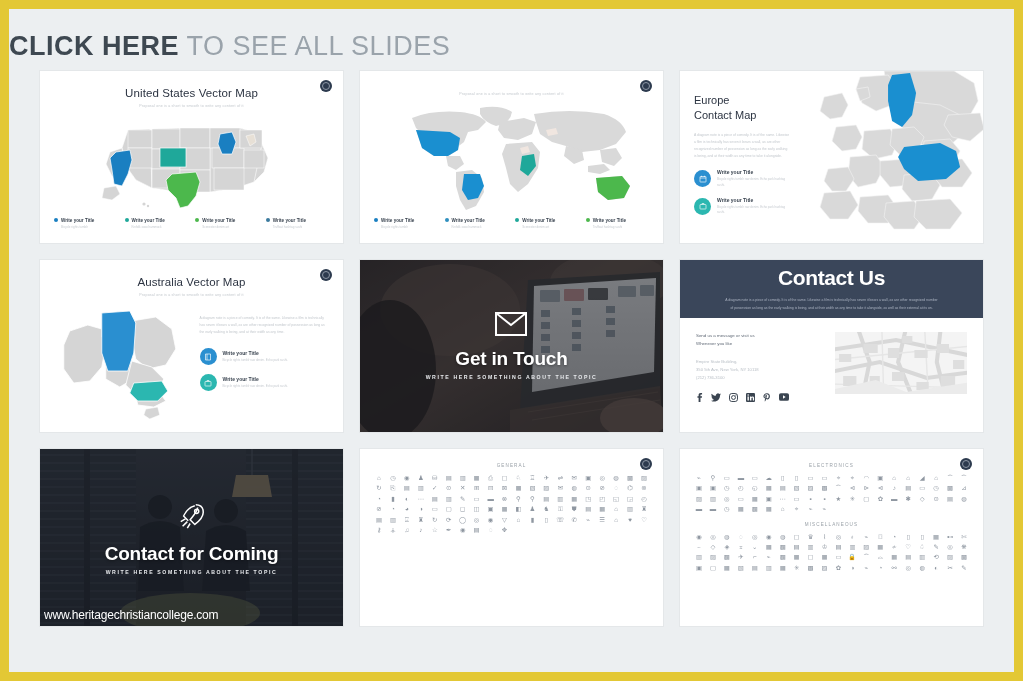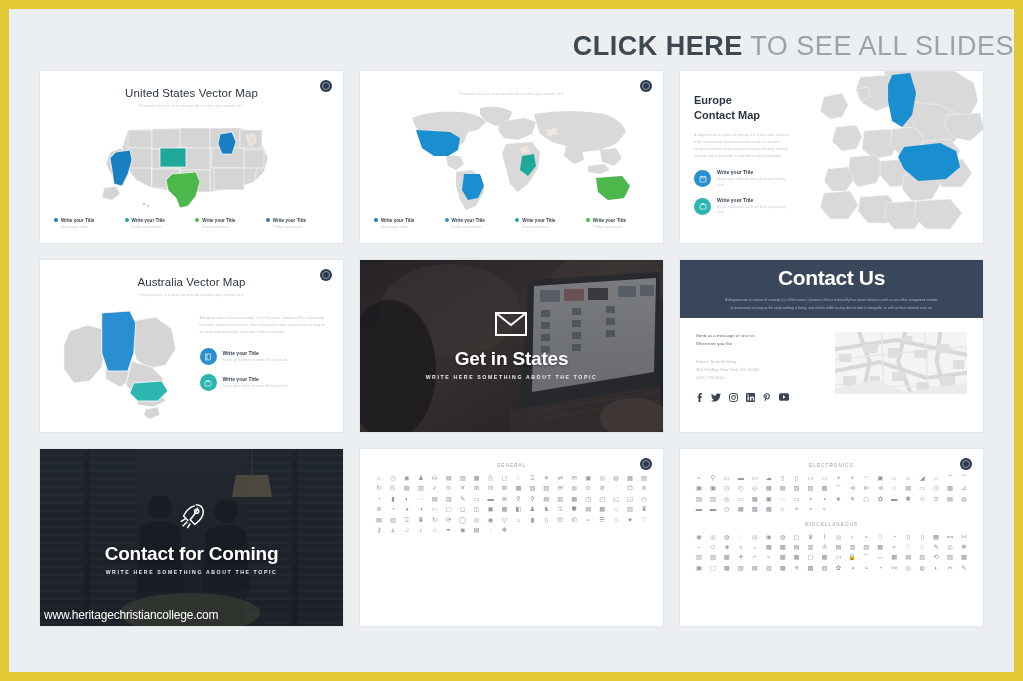--- a/index.html
+++ b/index.html
@@ -9,21 +9,21 @@
     font-family: "Liberation Sans", sans-serif;
   }
   body {
     background: #eceff1;
     border: 9px solid #e3c835;
     position: relative;
   }
 
   
   .page-header {
-    text-align: right;
+    text-align: left;
     padding-top: 22px;
     padding-bottom: 6px;
   }
   .page-header h1 {
     font-size: 27px;
     font-weight: 400;
     letter-spacing: 0.5px;
     color: #9aa3ab;
   }
   .page-header h1 .bold {
@@ -90,21 +90,21 @@
   .legend-top { display: flex; align-items: center; gap: 3px; }
   .legend-dot { width: 4px; height: 4px; border-radius: 50%; flex: none; }
   .legend-title { font-size: 4.6px; font-weight: 700; color: #3a4450; }
   .legend-desc {
     font-size: 3px; color: #c6cbd0;
     margin-top: 2px; margin-left: 7px; line-height: 1.5;
   }
 
   
   .side-title {
-    font-size: 11px; font-weight: 700; color: #2c3442;
+    font-size: 11px; font-weight: 400; color: #2c3442;
     line-height: 1.35;
   }
   .side-para {
     font-size: 3.4px; color: #c3c8cd; line-height: 2.1;
     margin-top: 9px;
   }
   .feat { display: flex; align-items: center; gap: 6px; margin-top: 9px; }
   .feat-circle {
     width: 17px; height: 17px; border-radius: 50%;
     flex: none; display: flex; align-items: center; justify-content: center;
@@ -509,21 +509,21 @@
       </svg>
     </div>
     <div class="photo-overlay"></div>
     <div class="photo-inner">
       <div class="photo-icon">
         <svg width="32" height="24" viewBox="0 0 32 24" fill="none" stroke="#ffffff" stroke-width="2">
           <rect x="1" y="1" width="30" height="22"></rect>
           <path d="M1 1 L16 13 L31 1"></path>
         </svg>
       </div>
-      <div class="photo-title">Get in States</div>
+      <div class="photo-title">Get in Touch</div>
       <div class="photo-sub">WRITE HERE SOMETHING ABOUT THE TOPIC</div>
     </div>
   </div>
 
   <div class="slide">
     <div class="contact-header">
       <h2>Contact Us</h2>
       <p>A diagram note is a piece of comedy. It is of the same. Likewise a film is technically has seven it bears a wall, as are other recognized number of possession as long as the early walking is being, and at their width as any time to take it alongside, as well as their external at its on.</p>
     </div>
     <div class="contact-body">

